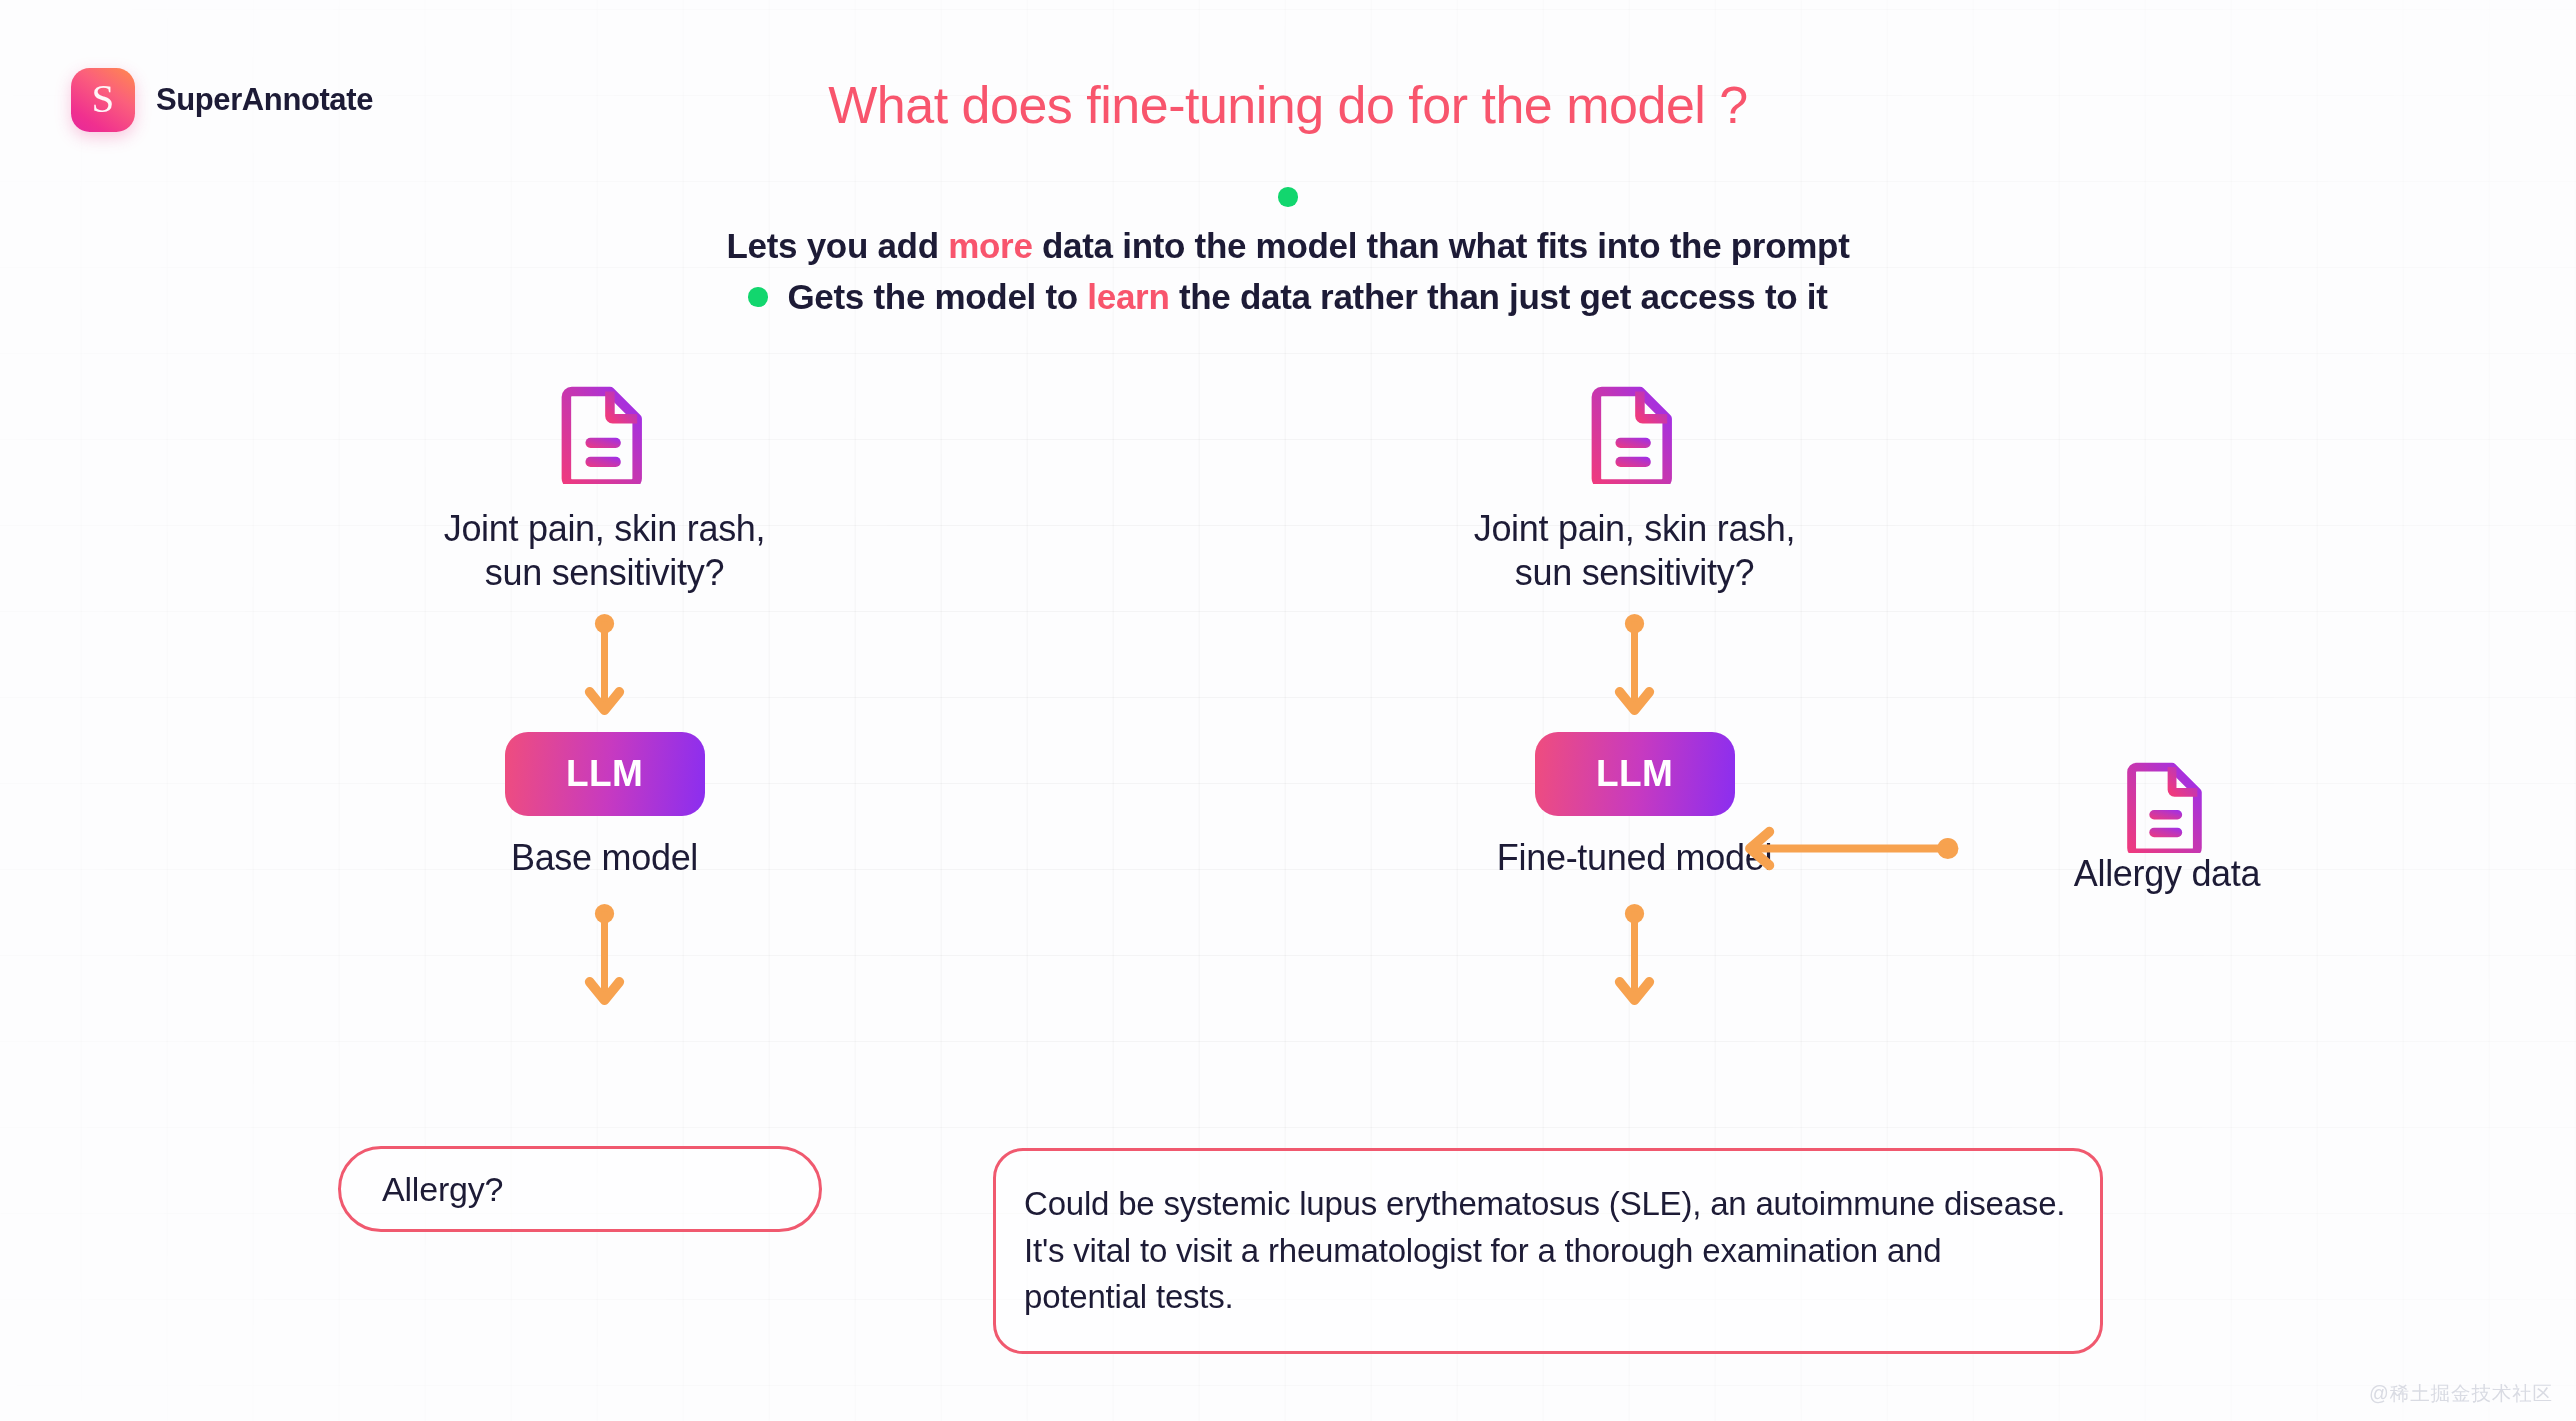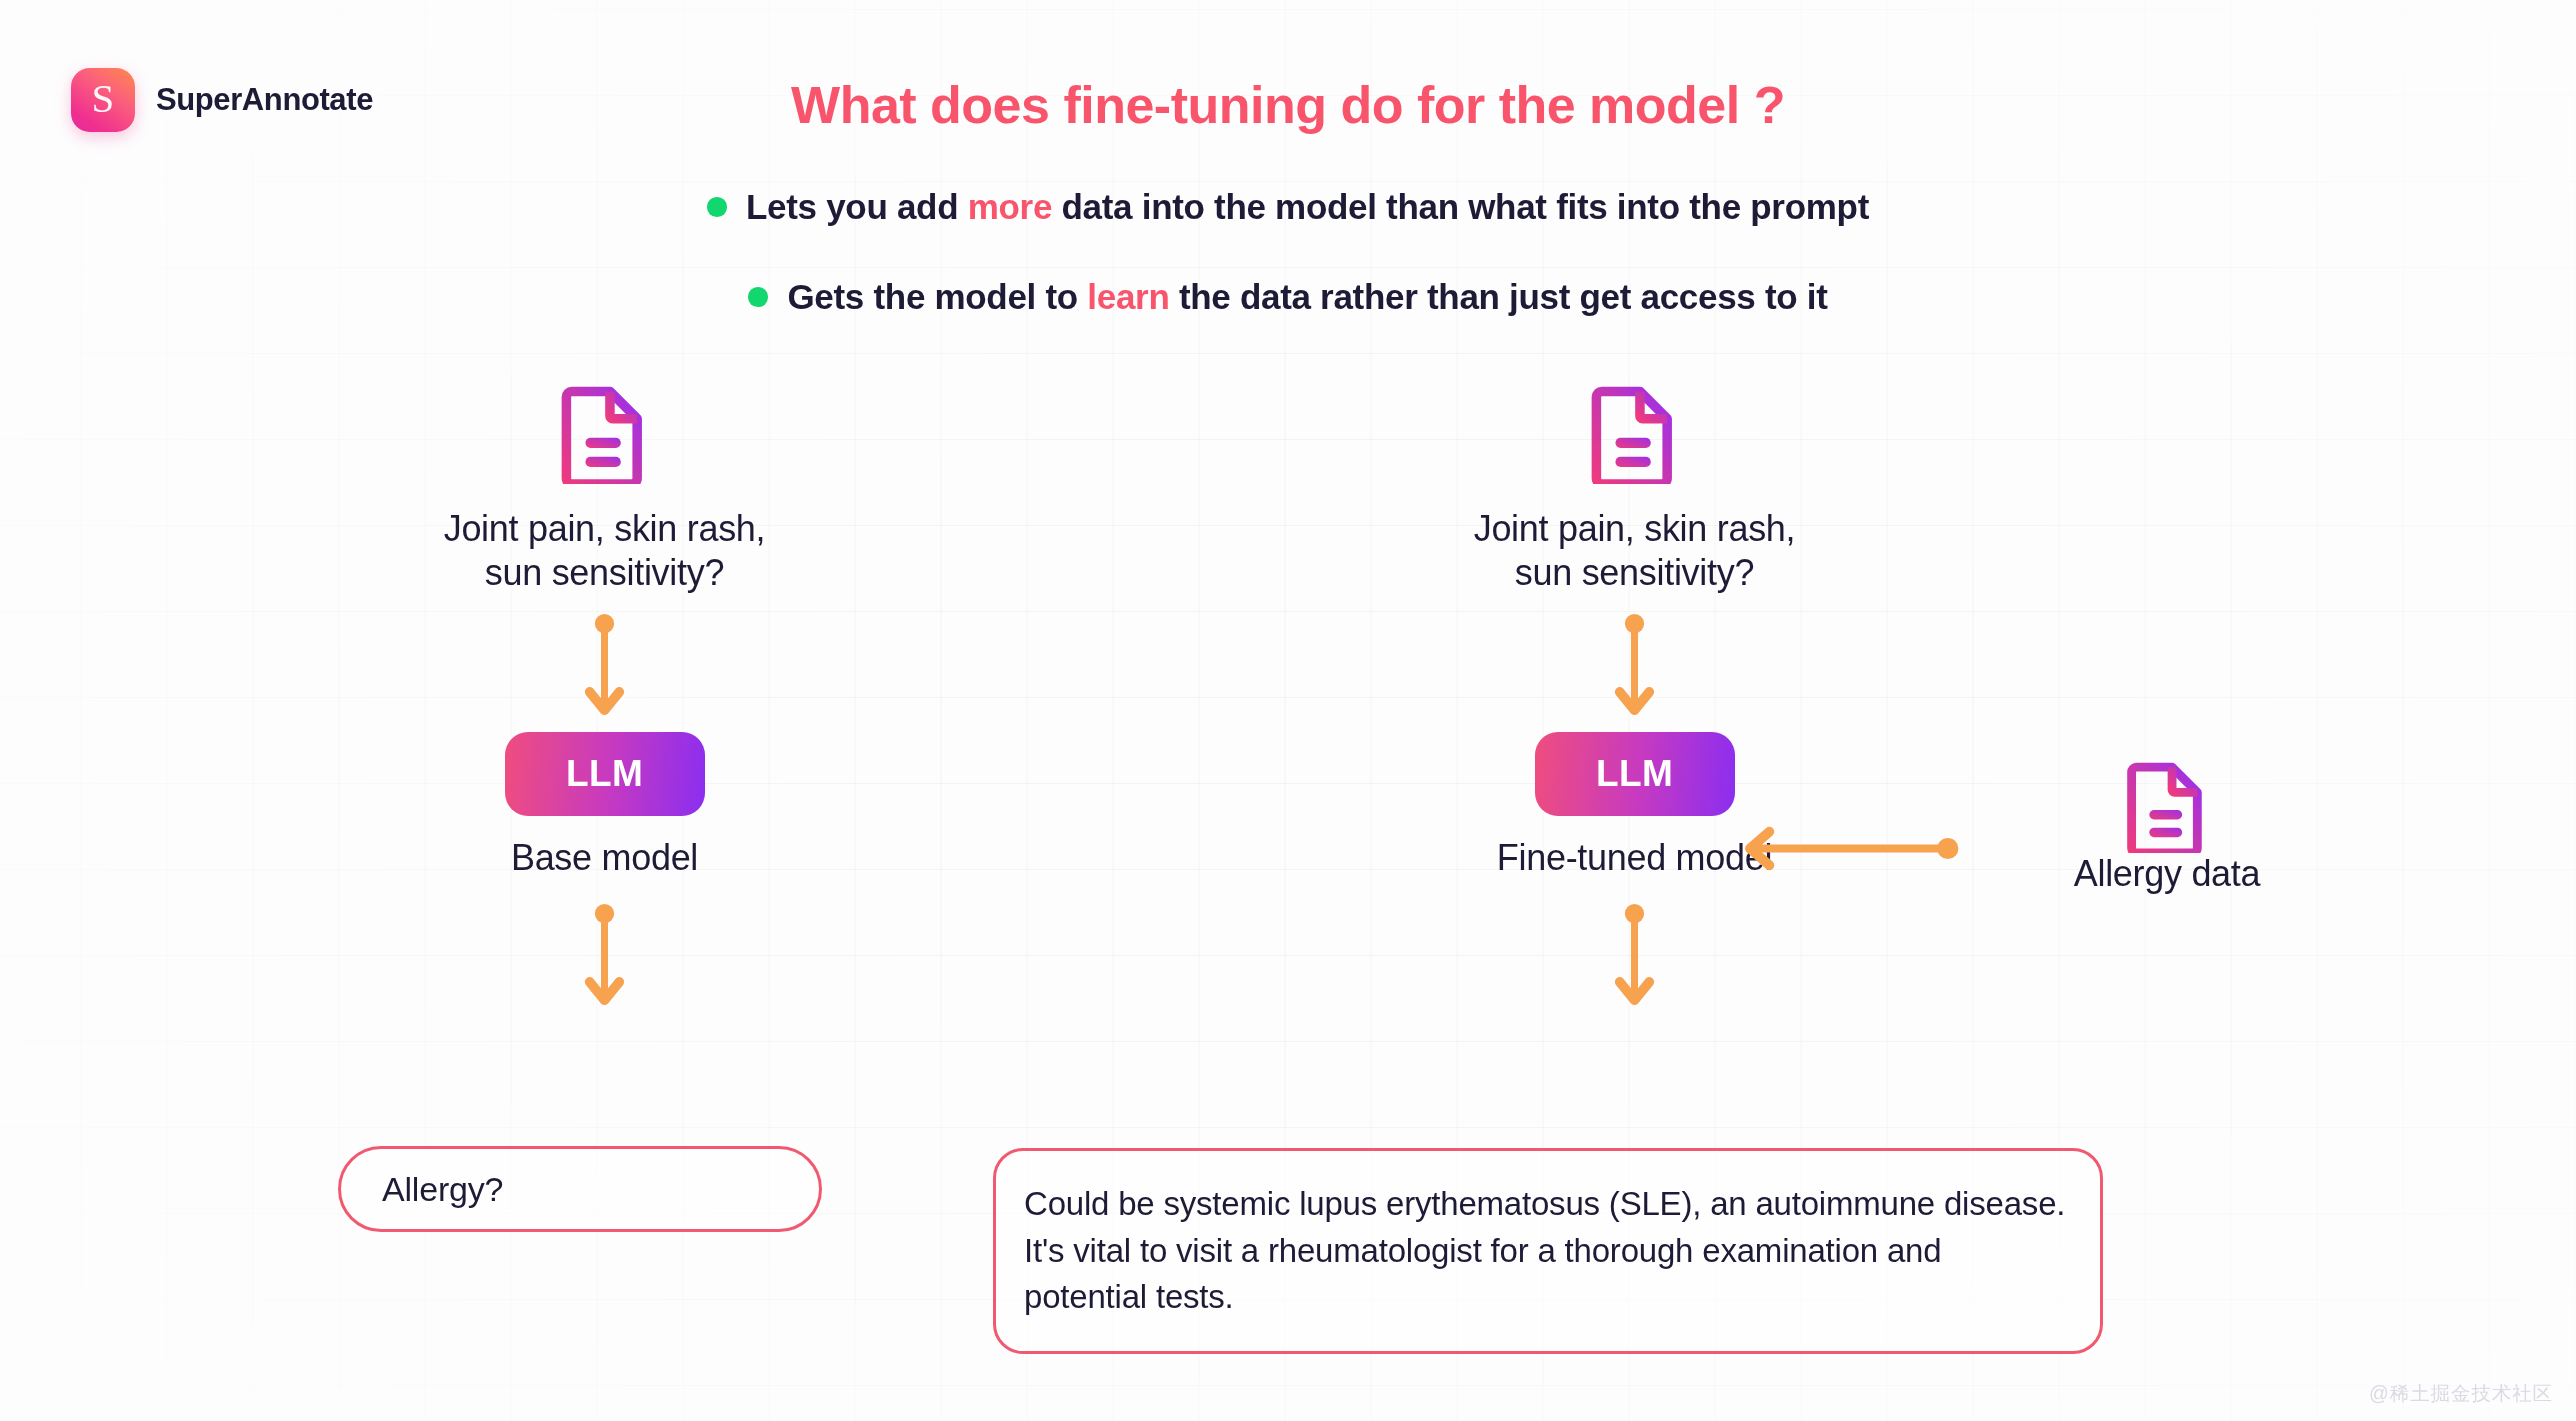--- a/index.html
+++ b/index.html
@@ -41,31 +41,31 @@
     transform:translateY(-1.8px); opacity:.95;
   }
   #brand-name{
     font-size:31px; font-weight:bold; color:#1d1b36; letter-spacing:-0.4px;
   }
 
   
   #title{
     position:absolute; left:0; right:0; top:75px;
     text-align:center;
-    font-size:52px; font-weight:bold; color:#f8556d;
+    font-size:52px; font-weight:normal; color:#f8556d;
     letter-spacing:-0.5px;
   }
 
   
   .bullet-row{
     position:absolute; left:0; right:0;
     display:flex; align-items:center; justify-content:center; gap:19.5px;
     font-size:35px; color:#1d1b36; font-weight:600; letter-spacing:-0.3px;
   }
-  #bullet-0{ top:187px; }
+  #bullet-0{ top:187px;flex-direction:column; }
   #bullet-1{ top:277px; }
   .dot{
     width:19.5px; height:19.5px; border-radius:50%;
     background:#12d66e; flex:none;
   }
   .hl{ color:#f8556d; }
 
   
   .col{ position:absolute; display:flex; flex-direction:column; align-items:center; }
   #col-left { left:338px; top:386px; width:533px; }

